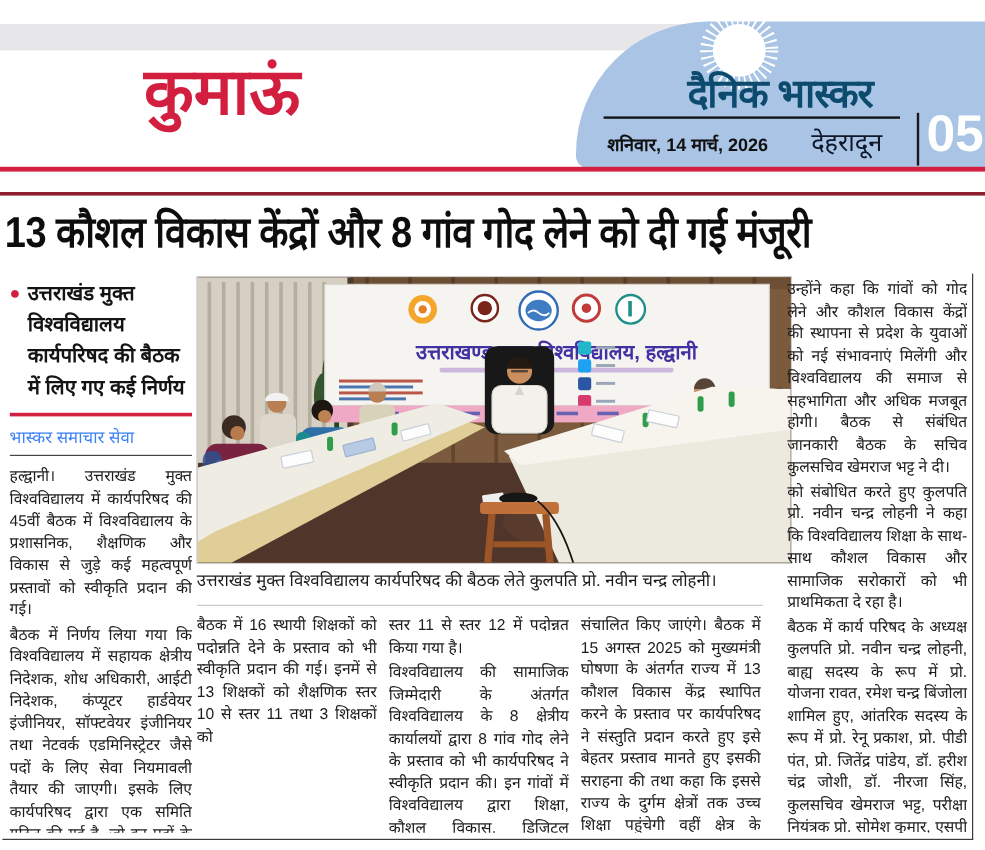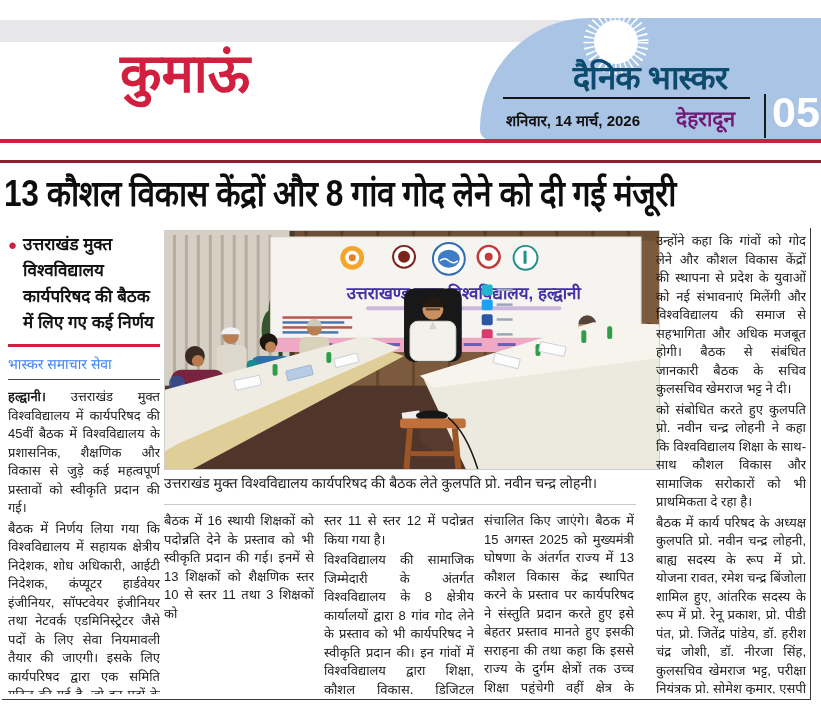--- a/index.html
+++ b/index.html
@@ -3,29 +3,29 @@
 <meta charset="utf-8">
 <style>
   html,body{margin:0;padding:0;background:#ffffff;}
   .page{position:relative;width:821px;height:708px;background:#fff;overflow:hidden;
         font-family:"Liberation Sans","DejaVu Sans",sans-serif;color:#1c1c1c;}
   .abs{position:absolute;}
 
   
   .gray-strip{left:0;top:20px;width:821px;height:22px;background:#e7e7e9;}
   .edition{left:58px;top:44px;width:254px;text-align:center;font-size:54px;line-height:1.25;
-           font-weight:bold;color:#d31f3f;font-family:Liberation Mono, monospace;}
+           font-weight:bold;color:#d31f3f;}
   .mast-box{left:480px;top:18px;width:341px;height:122px;background:#a9c4e5;
             border-radius:110px 0 0 10px;}
   .sun{left:568px;top:8px;width:96px;height:72px;}
   .paper-name{left:500px;top:54px;width:300px;text-align:center;font-size:33px;font-weight:800;
               color:#0c4a6e;letter-spacing:-1px;}
   .mast-underline{left:503px;top:97px;width:247px;height:2px;background:#141414;}
   .mast-date{left:506px;top:110px;width:170px;font-size:15px;font-weight:600;color:#101010;}
-  .mast-city{left:676px;top:104px;font-size:21px;font-weight:bold;color:#701a75;}
+  .mast-city{left:676px;top:104px;font-size:21px;font-weight:normal;color:#0f172a;}
   .mast-divider{left:764px;top:94px;width:2px;height:44px;background:#1a1a1a;}
   .page-number{left:772px;top:88px;font-size:43px;font-weight:800;color:#ffffff;}
   .red-band{left:0;top:139px;width:821px;height:4px;background:#d31f3f;}
 
   
   .headline-rule{left:0;top:160px;width:821px;height:3px;background:#8e1f2f;}
   .headline{left:4px;top:168px;width:821px;font-size:36px;font-weight:bold;color:#0d0d0d;
             letter-spacing:-0.5px;white-space:nowrap;transform:scaleX(0.88);transform-origin:left center;}
 
   
@@ -34,21 +34,21 @@
 
   
   .col{overflow:hidden;}
   .col1{left:8px;top:232px;width:152px;height:462px;}
   .kicker{display:flex;gap:6px;font-size:17px;line-height:26px;font-weight:bold;color:#141414;}
   .kicker .bullet{color:#d31f3f;font-size:15px;line-height:26px;}
   .kicker-rule{width:152px;height:3px;background:#d31f3f;margin:8px 0 7px 0;}
   .byline{font-size:14px;font-weight:normal;color:#3b82f6;margin-bottom:6px;}
   .byline-rule{width:152px;height:1px;background:#444;margin-bottom:8px;}
   .body-p{font-size:13px;line-height:18.5px;text-align:justify;margin:0 0 2px 0;color:#1c1c1c;}
-  .dateline{font-weight:bold;margin-top:48px;}
+  .dateline{font-weight:normal;margin-top:48px;}
 
   
   .photo{left:164px;top:230px;width:496px;height:240px;border:1px solid #cfcfcf;box-sizing:border-box;
          background:#7b5a3d;}
   .photo svg{display:block;width:100%;height:100%;}
   .caption{left:164px;top:474px;width:496px;font-size:14px;font-weight:normal;color:#1b1b1b;line-height:19px;}
   .caption-rule{left:164px;top:504px;width:472px;height:1px;background:#c9c9c9;}
 
   
   .col2{left:164px;top:512px;width:150px;height:182px;}

